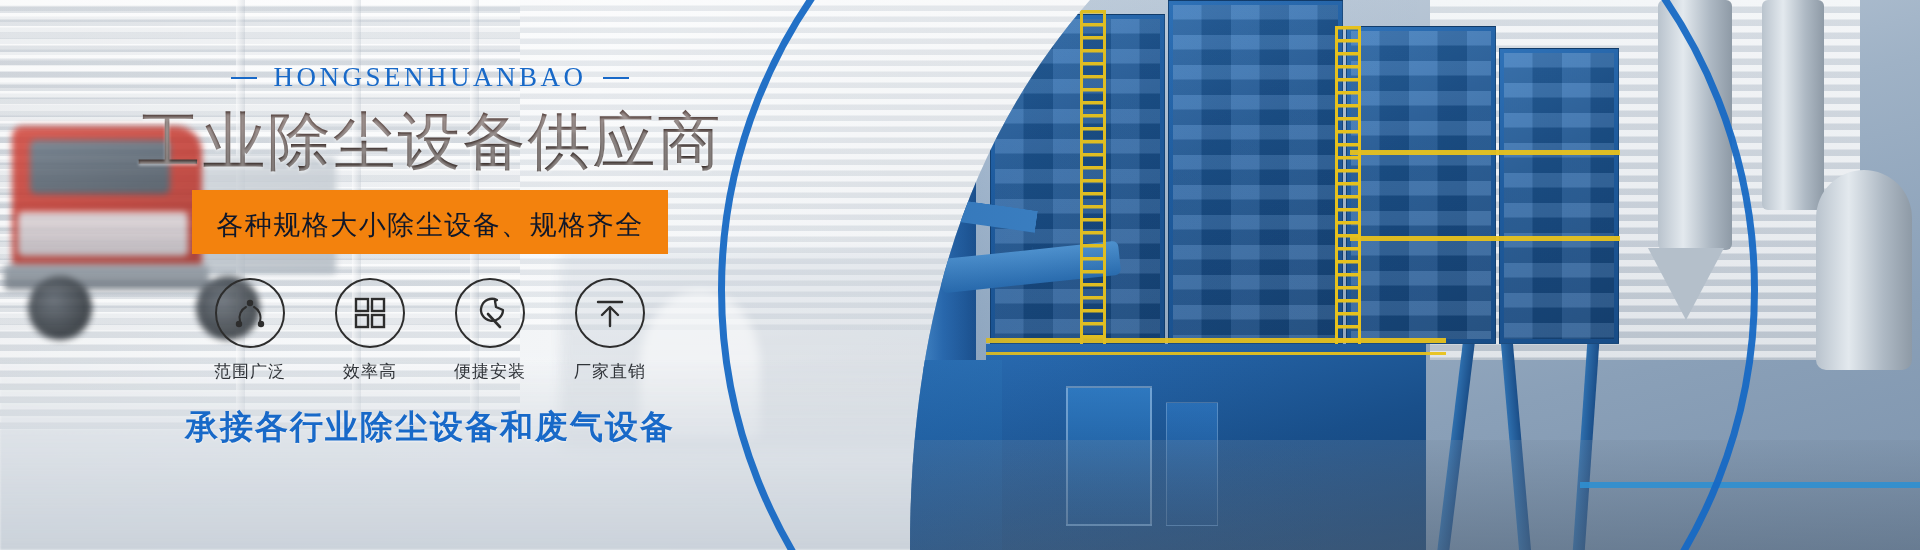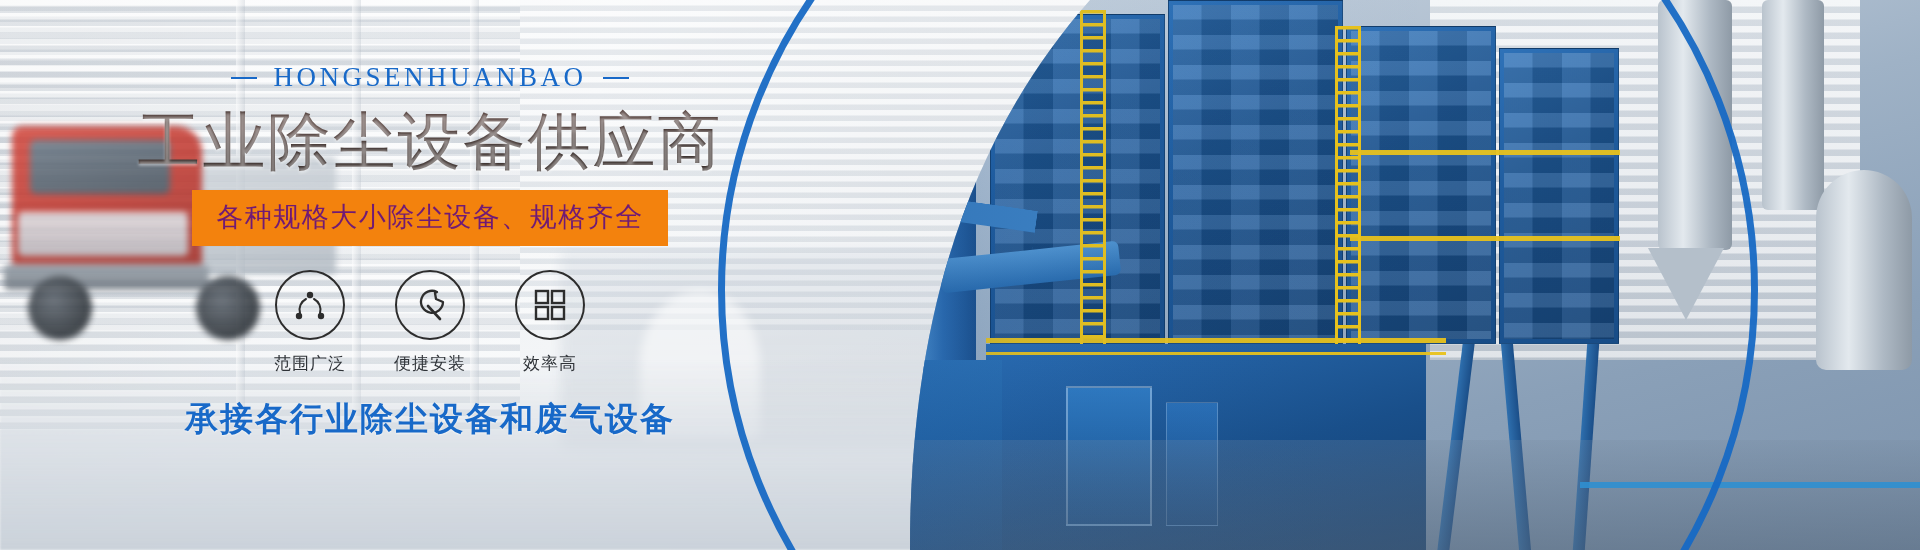--- a/index.html
+++ b/index.html
@@ -254,23 +254,23 @@
     background:linear-gradient(178deg,#4a3a36 0%, #584440 28%, #3b2f2c 58%, #2f2522 100%);
     -webkit-background-clip:text; background-clip:text;
     -webkit-text-fill-color:transparent; color:#3b2f2c;
     text-shadow:0 2px 3px rgba(255,255,255,.45);
     white-space:nowrap;
   }
 
   .subbar {
     margin-top:15px;
     background:#f3820d;
-    color:#701a75;
+    color:#0f172a;
     font-size:27px; letter-spacing:1.5px;
-    padding:9px 24px 11px 24px;
+    padding:17px 24px 11px 24px;
     white-space:nowrap;
   }
 
   .features {
     margin-top:24px;
     display:flex; align-items:center; gap:38px;
   }
   .feature { width:82px; display:flex; flex-direction:column; align-items:center; }
   .ficon {
     width:70px; height:70px; border-radius:50%;
@@ -383,39 +383,49 @@
             <circle cx="20" cy="10" r="3.2" fill="#2d2d2d"></circle>
             <circle cx="9" cy="31" r="3.2" fill="#2d2d2d"></circle>
             <circle cx="31" cy="31" r="3.2" fill="#2d2d2d"></circle>
           </svg>
         </div>
         <div class="flabel">范围广泛</div>
       </div>
 
       <div class="feature">
         <div class="ficon">
-          <svg width="38" height="38" viewBox="0 0 38 38">
-            <path d="M26 6 a11 11 0 1 0 6 10 l-7 -3 l-1 -6 z" fill="none" stroke="#2d2d2d" stroke-width="2.3" stroke-linejoin="round"></path>
-            <path d="M17 20 L29 33" fill="none" stroke="#2d2d2d" stroke-width="2.6" stroke-linecap="round"></path>
-          </svg>
-        </div>
-        <div class="flabel">便捷安装</div>
-      </div>
-
-      <div class="feature">
-        <div class="ficon">
           <svg width="36" height="36" viewBox="0 0 36 36">
             <rect x="4" y="4" width="12" height="12" fill="none" stroke="#2d2d2d" stroke-width="2.4"></rect>
             <rect x="20" y="4" width="12" height="12" fill="none" stroke="#2d2d2d" stroke-width="2.4"></rect>
             <rect x="4" y="20" width="12" height="12" fill="none" stroke="#2d2d2d" stroke-width="2.4"></rect>
             <rect x="20" y="20" width="12" height="12" fill="none" stroke="#2d2d2d" stroke-width="2.4"></rect>
           </svg>
         </div>
         <div class="flabel">效率高</div>
       </div>
 
+      <div class="feature">
+        <div class="ficon">
+          <svg width="38" height="38" viewBox="0 0 38 38">
+            <path d="M26 6 a11 11 0 1 0 6 10 l-7 -3 l-1 -6 z" fill="none" stroke="#2d2d2d" stroke-width="2.3" stroke-linejoin="round"></path>
+            <path d="M17 20 L29 33" fill="none" stroke="#2d2d2d" stroke-width="2.6" stroke-linecap="round"></path>
+          </svg>
+        </div>
+        <div class="flabel">便捷安装</div>
+      </div>
+
+      <div class="feature">
+        <div class="ficon">
+          <svg width="36" height="36" viewBox="0 0 36 36">
+            <path d="M6 7 L30 7" stroke="#2d2d2d" stroke-width="2.4" stroke-linecap="round"></path>
+            <path d="M18 13 L18 31" stroke="#2d2d2d" stroke-width="2.4" stroke-linecap="round"></path>
+            <path d="M10 20 L18 12 L26 20" fill="none" stroke="#2d2d2d" stroke-width="2.4" stroke-linecap="round" stroke-linejoin="round"></path>
+          </svg>
+        </div>
+        <div class="flabel">厂家直销</div>
+      </div>
 
     </div>
 
     <div class="tagline">承接各行业除尘设备和废气设备</div>
   </div>
 
 </div>
 
 </body></html>

